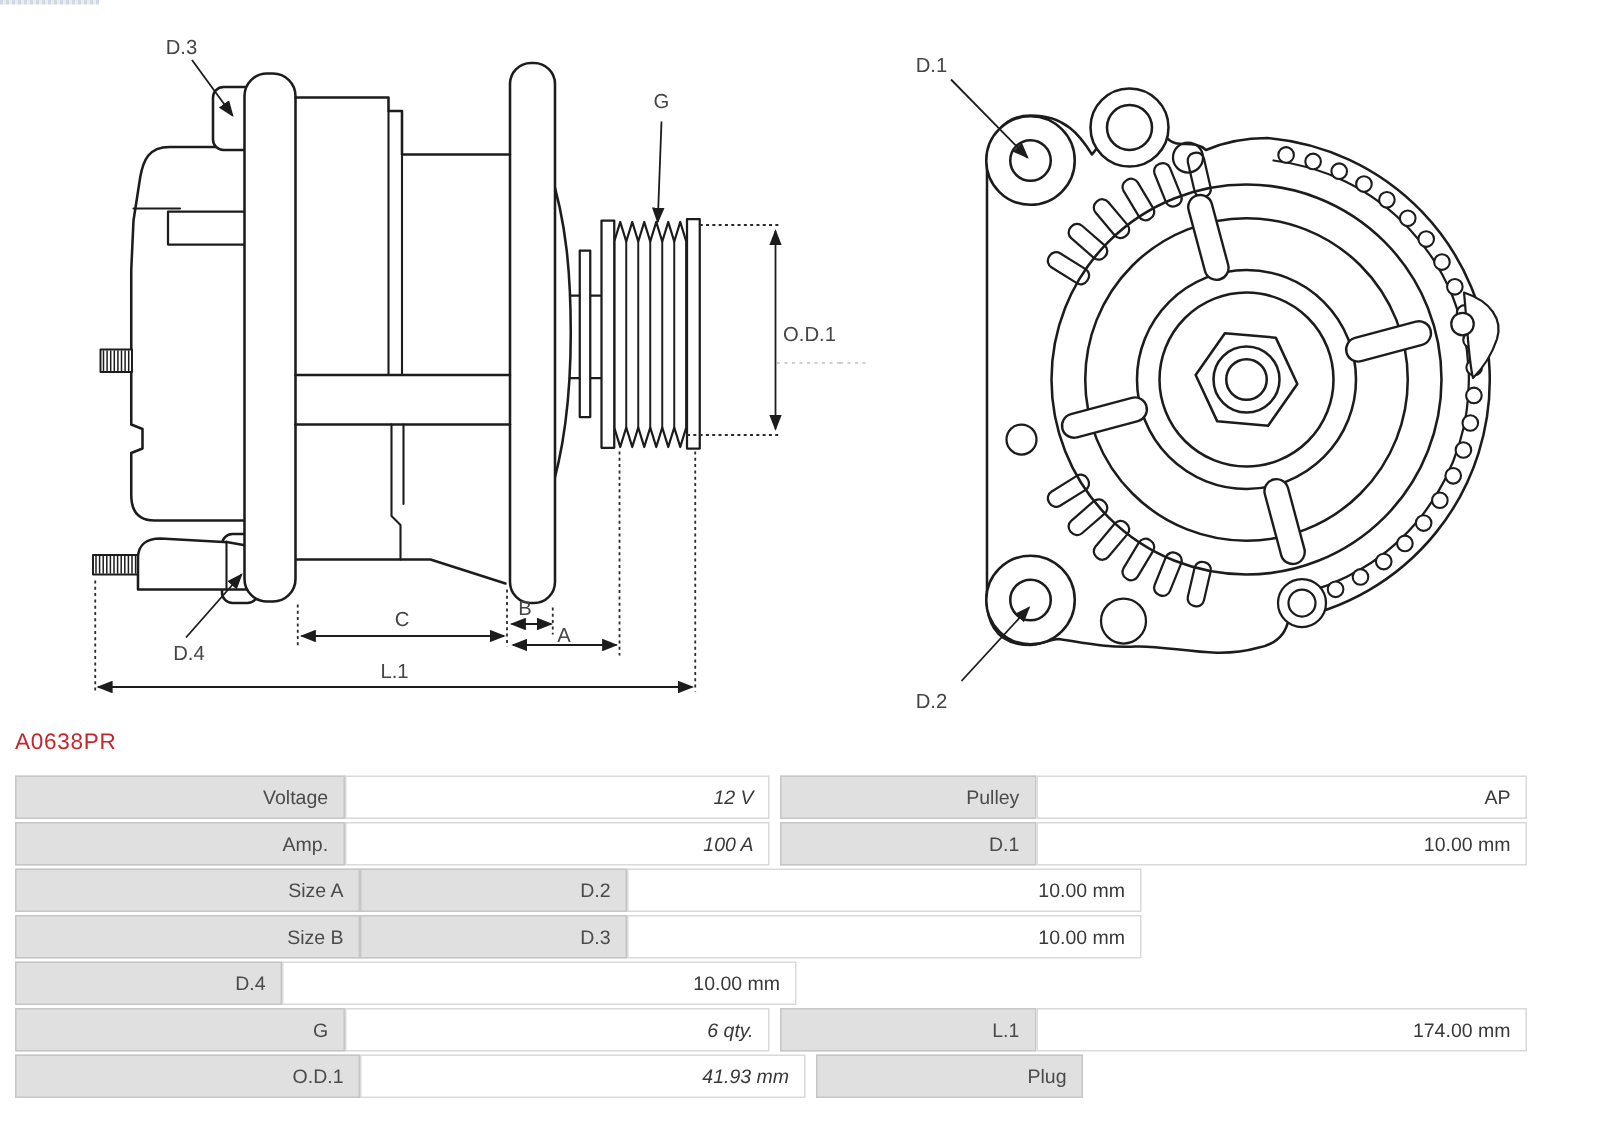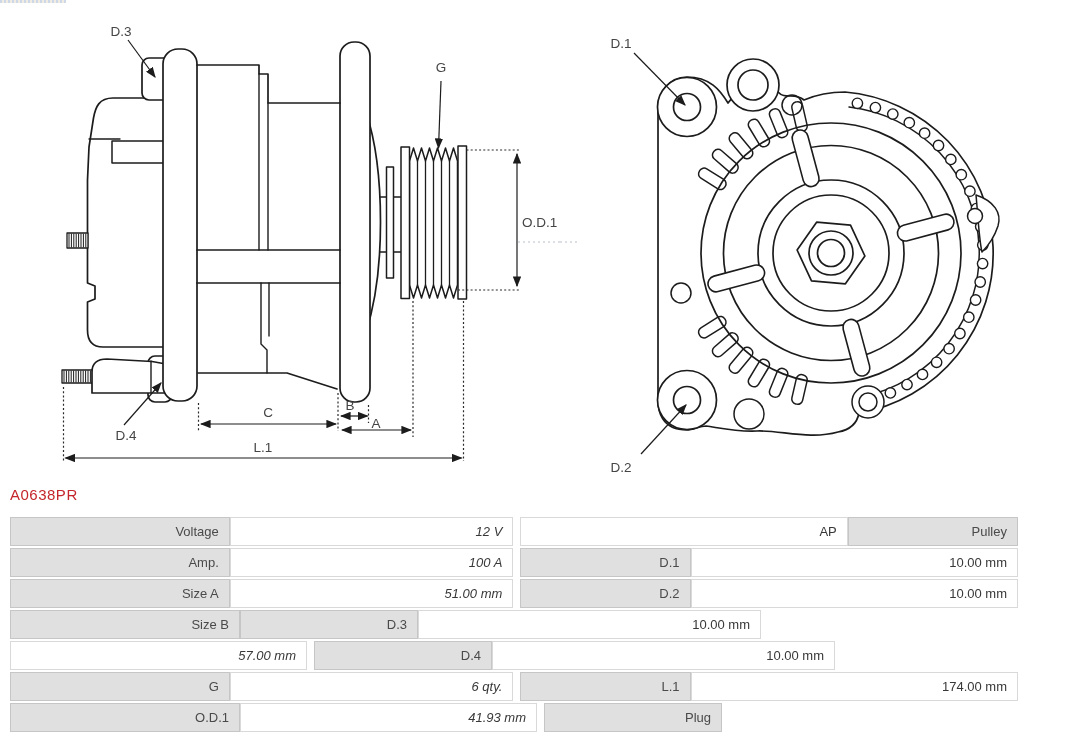--- a/index.html
+++ b/index.html
@@ -206,42 +206,40 @@
     <text x="621" y="472">D.2</text>
   </g>
 </svg>
 
 <div class="pn">A0638PR</div>
 
 <div class="spec">
   <div class="row">
     <div class="cell lbl l1">Voltage</div>
     <div class="cell val v1">12 V</div>
+    <div class="cell lbl l2">Pulley</div>
     <div class="cell val v2">AP</div>
-    <div class="cell lbl l2">Pulley</div>
   </div>
   <div class="row">
     <div class="cell lbl l1">Amp.</div>
     <div class="cell val v1">100 A</div>
     <div class="cell lbl l2">D.1</div>
     <div class="cell val v2">10.00 mm</div>
   </div>
   <div class="row">
     <div class="cell lbl l1">Size A</div>
-    <div class="cell val v1">51.00 mm</div>
     <div class="cell lbl l2">D.2</div>
     <div class="cell val v2">10.00 mm</div>
   </div>
   <div class="row">
     <div class="cell lbl l1">Size B</div>
     <div class="cell lbl l2">D.3</div>
     <div class="cell val v2">10.00 mm</div>
   </div>
   <div class="row">
-    <div class="cell val v1">57.00 mm</div>
     <div class="cell lbl l2">D.4</div>
     <div class="cell val v2">10.00 mm</div>
   </div>
   <div class="row">
     <div class="cell lbl l1">G</div>
     <div class="cell val v1">6 qty.</div>
     <div class="cell lbl l2">L.1</div>
     <div class="cell val v2">174.00 mm</div>
   </div>
   <div class="row">

